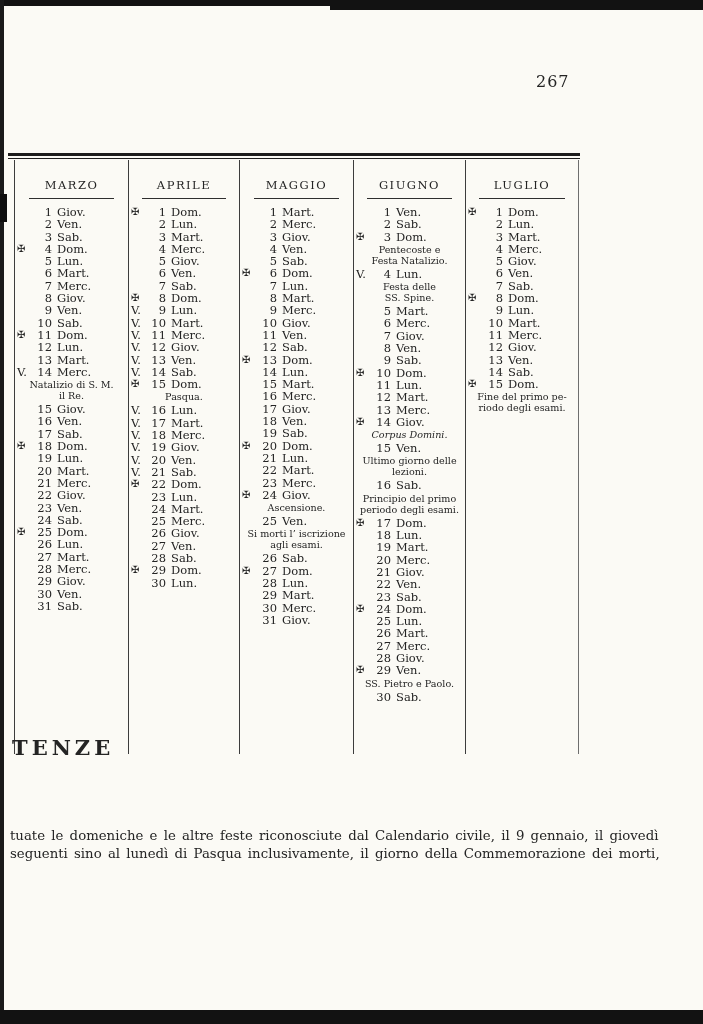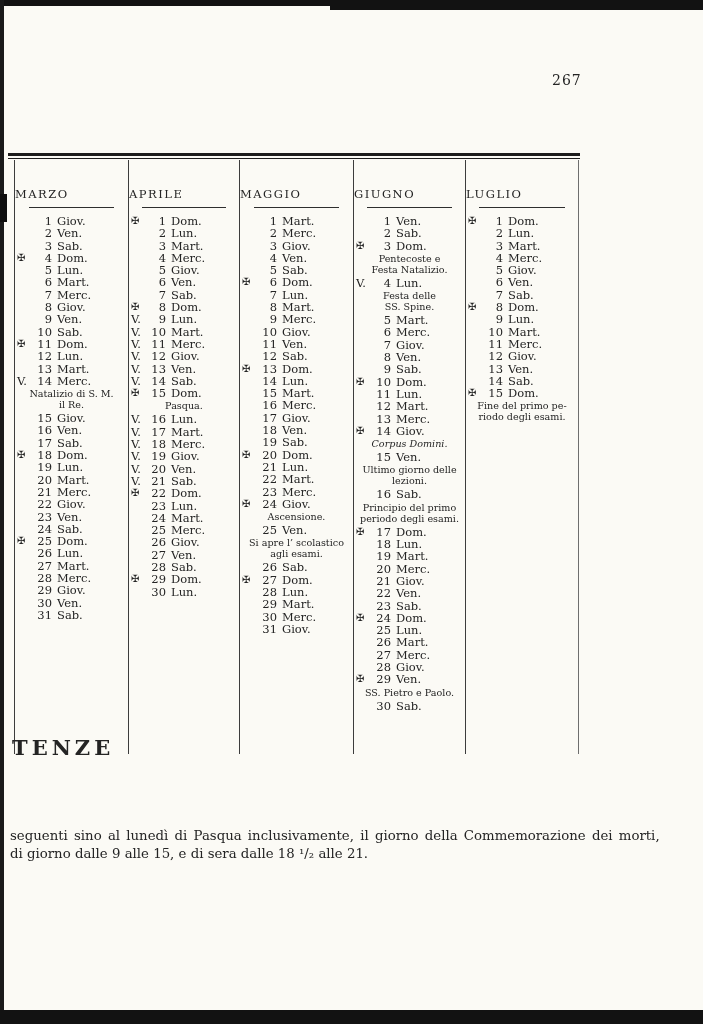--- a/index.html
+++ b/index.html
@@ -5,35 +5,35 @@
   html,body{margin:0;padding:0;background:#e8e6e0;}
   .page{position:relative;width:703px;height:1024px;background:#fbfaf5;overflow:hidden;
         font-family:"DejaVu Serif","Liberation Serif",serif;color:#242424;}
   
   .edge-top{position:absolute;left:0;top:0;width:703px;height:6px;background:#121212;}
   .edge-top2{position:absolute;left:330px;top:0;width:373px;height:10px;background:#121212;}
   .edge-left{position:absolute;left:0;top:0;width:4px;height:1024px;background:#1a1a1a;}
   .edge-bottom{position:absolute;left:0;top:1010px;width:703px;height:14px;background:#121212;}
   .blot{position:absolute;left:0;top:194px;width:7px;height:28px;background:#0e0e0e;}
   
-  .pageno{position:absolute;left:536px;top:72px;font-size:14px;letter-spacing:1px;margin-left:16px;}
+  .pageno{position:absolute;left:536px;top:72px;font-size:16px;letter-spacing:1px;}
   .title{position:absolute;left:22px;top:108px;font-size:20.5px;word-spacing:5px;white-space:nowrap;}
   
   .cal{position:absolute;left:8px;top:153px;width:572px;}
   .rule-thick{height:3px;background:#1d1d1d;}
   .rule-thin{height:1px;background:#1d1d1d;margin-top:2px;}
   .cols{display:flex;margin-left:6px;margin-top:1px;width:564px;height:594px;
         border-left:1px solid #3c3c3c;}
   .col{flex:none;box-sizing:border-box;border-right:1px solid #3c3c3c;overflow:hidden;}
   .col:nth-child(1){width:114px;}
   .col:nth-child(2){width:111px;}
   .col:nth-child(3){width:114px;}
   .col:nth-child(4){width:112px;}
   .col:nth-child(5){width:113px;border-right-color:#6e6e6e;}
-  .mh{padding-top:27px;font-size:11.5px;letter-spacing:1.5px;}
+  .mh{text-align:center;padding-top:18px;font-size:11.5px;letter-spacing:1.5px;}
   .hrule{width:76%;margin:6px auto 7px;border-top:1px solid #2e2e2e;}
   .drow{display:flex;font-size:11.5px;line-height:12.3px;white-space:nowrap;}
   .pfx{width:19px;padding-left:2px;flex:none;}
   .pfx.cross{font-size:10px;line-height:12.3px;}
   .num{width:16px;flex:none;text-align:right;}
   .dy{margin-left:5px;}
   .note{font-size:9.6px;line-height:11px;text-align:center;margin:1px 2px 2px;}
   .note.it{font-style:italic;}
   
   .fhead{position:absolute;left:12px;top:735px;font-size:21px;font-weight:bold;letter-spacing:4px;}
@@ -503,21 +503,21 @@
           </div>
           <div class="note">
             <div>Ascensione.</div>
           </div>
           <div class="drow">
             <span class="pfx"></span>
             <span class="num">25</span>
             <span class="dy">Ven.</span>
           </div>
           <div class="note">
-            <div>Si apre l’ scolastico</div>
+            <div>Si morti l’ iscrizione</div>
             <div>agli esami.</div>
           </div>
           <div class="drow">
             <span class="pfx"></span>
             <span class="num">26</span>
             <span class="dy">Sab.</span>
           </div>
           <div class="drow">
             <span class="pfx cross">✠</span>
             <span class="num">27</span>
@@ -802,17 +802,17 @@
             <div>Fine del primo pe-</div>
             <div>riodo degli esami.</div>
           </div>
         </div>
       </div>
   </div>
 
   <div class="fhead">TENZE</div>
 
   <div class="fpara">
+    <div class="fline wide">tuate le domeniche e le altre feste riconosciute dal Calendario civile, il 9 gennaio, il giovedì</div>
     <div class="fline wide">seguenti sino al lunedì di Pasqua inclusivamente, il giorno della Commemorazione dei morti,</div>
-    <div class="fline">di giorno dalle 9 alle 15, e di sera dalle 18 ¹/₂ alle 21.</div>
   </div>
 
 </div>
 
 </body></html>

